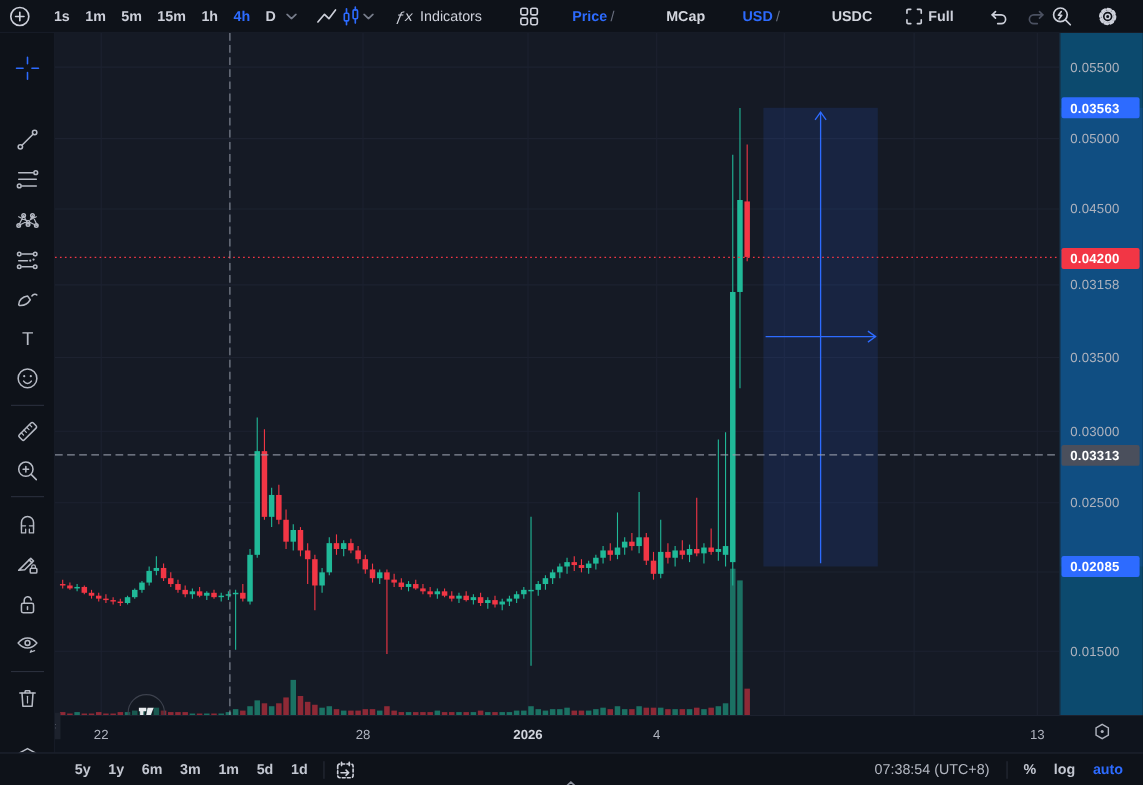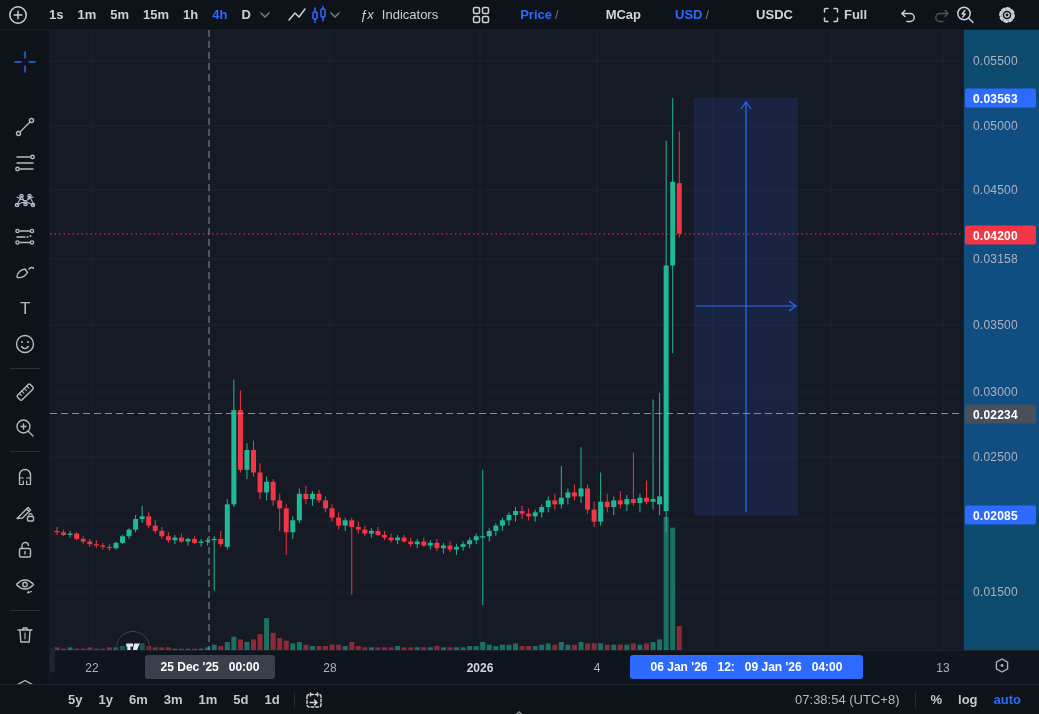--- a/index.html
+++ b/index.html
@@ -10,21 +10,21 @@
   
   #topbar { position:absolute; left:0; top:0; width:1039px; height:30px;
     display:flex; align-items:center; padding:0 8px; background:#0e1219; z-index:30;
     border-bottom:1px solid #161b26; }
   .tb-group { display:flex; align-items:center; }
   .tb-sep { width:1px; height:18px; background:#262b38; margin:0 7px; }
   .tb-btn { display:flex; align-items:center; justify-content:center; height:24px;
     padding:0 7px; border-radius:4px; font-size:13px; font-weight:600; color:#cdd0da;
     cursor:default; white-space:nowrap; }
   .tb-btn.active { color:#2d6bff; }
-  .tb-ico { display:flex; align-items:center; justify-content:center; width:26px; height:24px; color:#cdd0da; }
+  .tb-ico { display:flex; align-items:center; justify-content:center; width:26px; height:24px; color:#cdd0da;font-family:Liberation Mono, monospace; }
   .tb-ico svg { stroke:currentColor; fill:none; stroke-width:1.5; stroke-linecap:round; stroke-linejoin:round; }
   .chev { width:14px; color:#787e8c; }
   .dim { color:#4b5161; }
   .lbl-combo { font-size:13px; font-weight:700; white-space:nowrap; }
   .lbl-combo .on { color:#2d6bff; }
   .lbl-combo .slash { color:#6a7080; font-weight:400; padding:0 3px; }
   .lbl-combo .off { color:#d3d6de;margin-left:44px; }
   #tb-right { margin-left:auto; display:flex; align-items:center; }
 
   
@@ -662,38 +662,36 @@
       <div class="p-tick" style="top: 96px;">0.05000</div>
       <div class="p-tick" style="top: 160px;">0.04500</div>
       <div class="p-tick" style="top: 229px;">0.03158</div>
       <div class="p-tick" style="top: 295px;">0.03500</div>
       <div class="p-tick" style="top: 362px;">0.03000</div>
       <div class="p-tick" style="top: 427px;">0.02500</div>
       <div class="p-tick" style="top: 490px;">0.02000</div>
       <div class="p-tick" style="top: 562px;">0.01500</div>
       <div class="p-pill" style="top: 68px; background: rgb(45, 107, 255);">0.03563</div>
       <div class="p-pill" style="top: 205px; background: rgb(242, 54, 69);">0.04200</div>
-      <div class="p-pill" style="top: 384px; background: rgb(74, 79, 92);">0.02234</div>
+      <div class="p-pill" style="top: 384px; background: rgb(74, 79, 92);">0.03313</div>
       <div class="p-pill" style="top: 485px; background: rgb(45, 107, 255);">0.02085</div>
     </div>
 
   <div id="time-axis">
     <div id="axis-gear">
       <svg width="18" height="18" viewBox="0 0 18 18">
           <path d="M9 2l5.6 3.2v6.6L9 15 3.4 11.8V5.2z"></path>
           <circle cx="9" cy="8.5" r="1.4" fill="currentColor" stroke="none"></circle>
         </svg>
     </div>
   <div class="t-tick" style="left: 92px;">22</div>
       <div class="t-tick" style="left: 330px;">28</div>
       <div class="t-tick year" style="left: 480px;">2026</div>
       <div class="t-tick" style="left: 597px;">4</div>
       <div class="t-tick" style="left: 943px;">13</div>
-      <div class="t-pill dark" style="left: 145px; width: 130px;">25 Dec '25   00:00</div>
-      <div class="t-pill blue" style="left: 630px; width: 233px;">06 Jan '26   12:   09 Jan '26   04:00</div>
     </div>
   <div id="sb-collapse">‹</div>
 
   <div id="bottombar">
     <div class="bb-btn">5y</div>
     <div class="bb-btn">1y</div>
     <div class="bb-btn">6m</div>
     <div class="bb-btn">3m</div>
     <div class="bb-btn">1m</div>
     <div class="bb-btn">5d</div>

